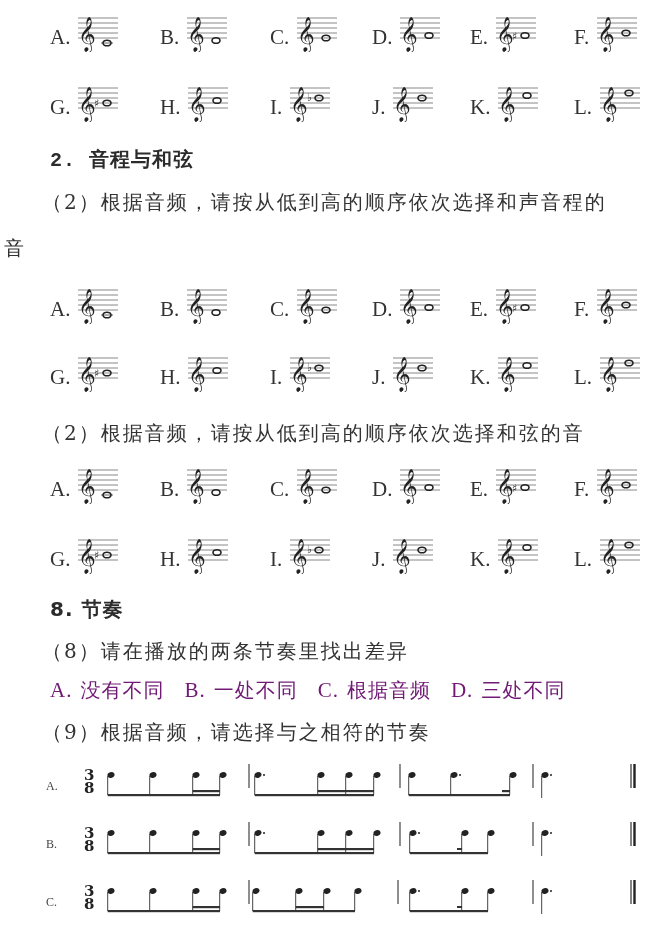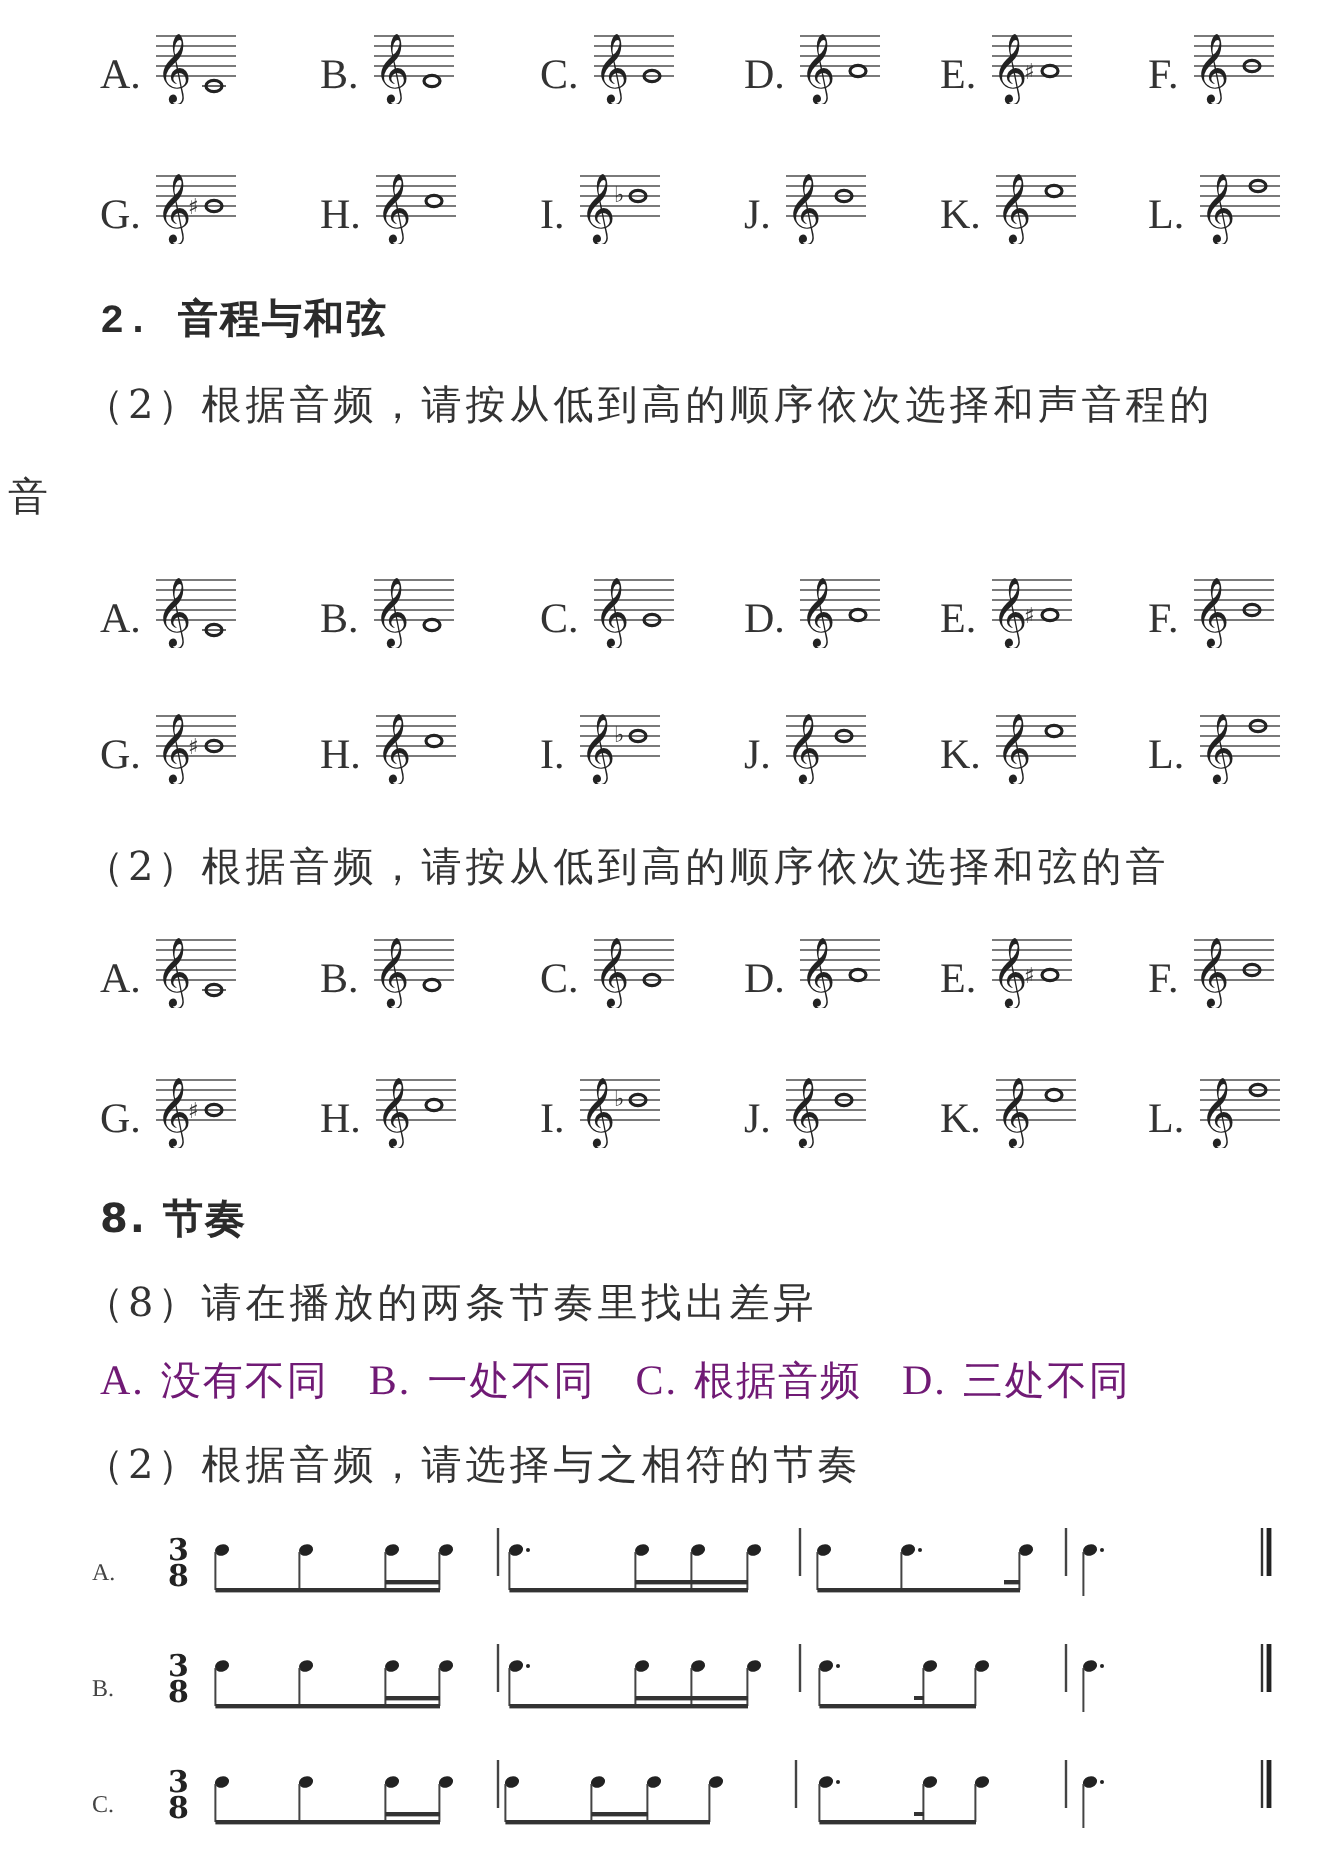--- a/index.html
+++ b/index.html
@@ -577,21 +577,21 @@
 <div class="heading" style="left:50px; top:596px;">8. 节奏</div>
 <div class="text" style="left:42px; top:638px;">（8）请在播放的两条节奏里找出差异</div>
 
 <div class="choice-line">
   <span class="choice"><span class="cl">A.</span><span>没有不同</span></span>
   <span class="choice"><span class="cl">B.</span><span>一处不同</span></span>
   <span class="choice"><span class="cl">C.</span><span>根据音频</span></span>
   <span class="choice" style="margin-right:12px"><span class="cl">D.</span><span>三处不同</span></span>
 </div>
 
-<div class="text" style="left:42px; top:719px;">（2）根据音频，请选择与之相符的节奏</div>
+<div class="text" style="left:42px; top:719px;">（9）根据音频，请选择与之相符的节奏</div>
 
 <div class="rhythm-row" style="top:760px;">
   <span class="rhythm-label" style="top:19px;">A.</span>
   <svg class="abs" style="left:80px; top:0;" width="579" height="50" viewBox="0 0 579 50" id="rh-a">
       <text x="4" y="20" font-family="DejaVu Serif, serif" font-weight="bold" font-size="15" fill="#222">3</text>
       <text x="4" y="33" font-family="DejaVu Serif, serif" font-weight="bold" font-size="15" fill="#222">8</text>
       <ellipse cx="31" cy="15" rx="3.6" ry="2.8" transform="rotate(-20 31 15)" fill="#222"></ellipse>
       <line x1="27.7" y1="16" x2="27.7" y2="35" stroke="#444" stroke-width="1"></line>
       <ellipse cx="73" cy="15" rx="3.6" ry="2.8" transform="rotate(-20 73 15)" fill="#222"></ellipse>
       <line x1="69.7" y1="16" x2="69.7" y2="35" stroke="#444" stroke-width="1"></line>

